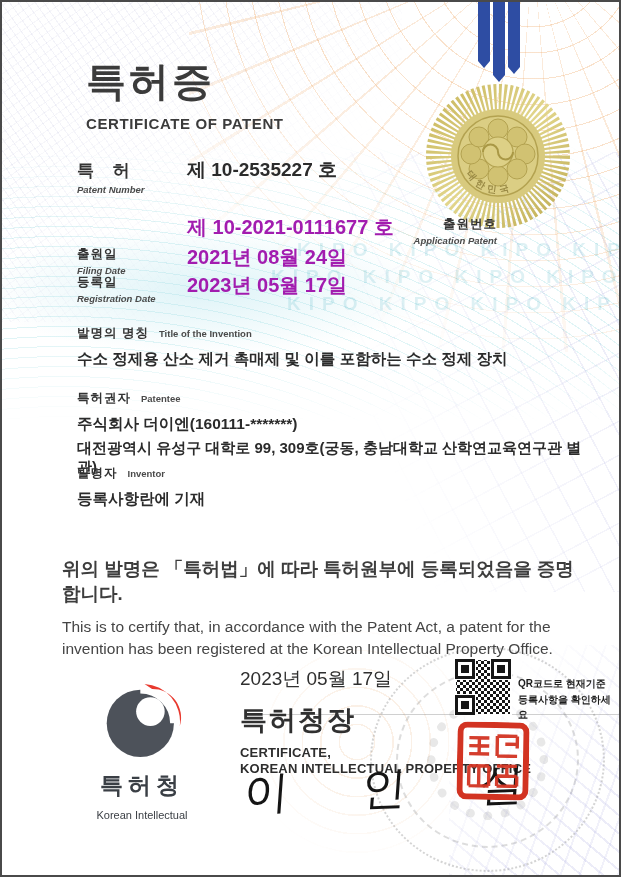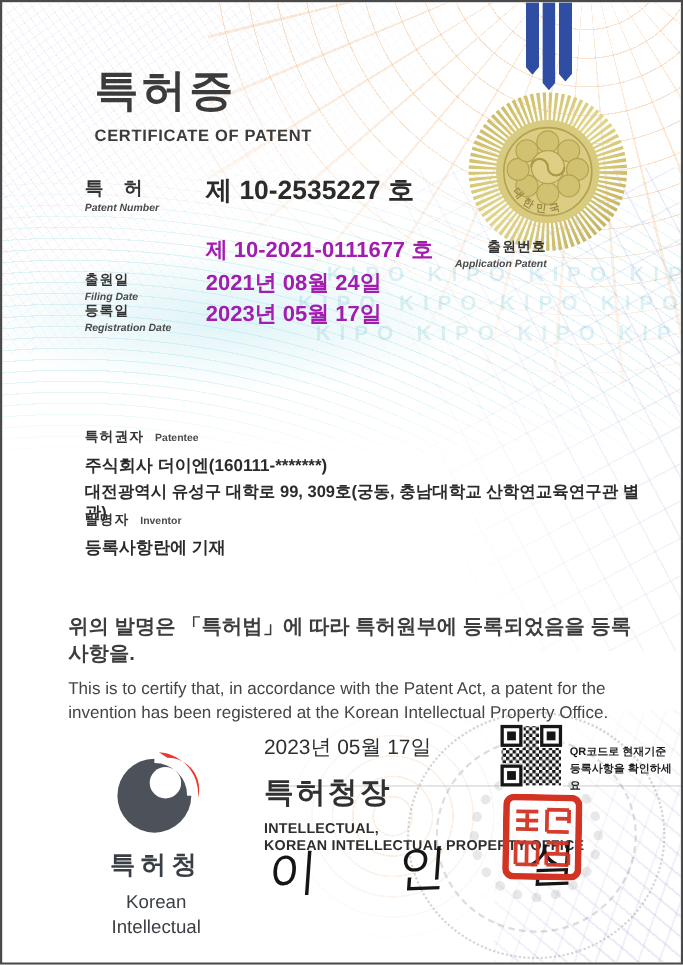--- a/index.html
+++ b/index.html
@@ -93,21 +93,21 @@
   
   .abs { position:absolute; z-index:4; }
   .title-kr { font-size:40px; font-weight:bold; color:#3b3b3b; letter-spacing:3px; }
   .title-en { margin-top:6px; font-size:15px; font-weight:bold; color:#3b3b3b; letter-spacing:0.6px; }
 
   .row { position:absolute; left:75px; z-index:4; width:420px; }
   .lbl-kr-lg { font-size:17px; font-weight:bold; color:#333; letter-spacing:7px; }
   .lbl-kr    { font-size:12.5px; font-weight:bold; color:#333; letter-spacing:1px; }
   .lbl-en    { font-size:9.5px; font-weight:bold; color:#4a4a4a; margin-top:2px;font-style:italic; }
   .lbl-en-inline { font-size:9.5px; font-weight:bold; color:#4a4a4a; margin-left:10px; }
-  .val-lg { position:absolute; left:110px; top:-2px; font-size:24px; font-weight:bold; color:#2b2b2b; }
+  .val-lg { position:absolute; left:110px; top:-2px; font-size:19px; font-weight:bold; color:#2b2b2b; }
   .val    { position:absolute; left:110px; top:-2px; font-size:20px; font-weight:bold; color:#a21caf; }
   .block-val { font-size:15.5px; font-weight:bold; color:#2b2b2b; margin-top:7px; }
   .block-val2 { font-size:15px; font-weight:bold; color:#2b2b2b; margin-top:4px; }
 
   .statement { left:60px; top:554px; width:512px; }
   .statement-kr { font-size:18.5px; font-weight:bold; color:#3d3d3d; }
   .statement-en { margin-top:10px; font-size:15.5px; font-weight:normal; color:#454545; line-height:1.45; }
 
   .issue-date { left:238px; top:664px; font-size:19px; color:#2f2f2f; }
   .qr-box { left:452px; top:656px; width:58px; height:58px; z-index:4; }
@@ -116,21 +116,21 @@
   .signer { left:238px; top:700px; }
   .signer-kr { font-size:27px; font-weight:bold; color:#303030; letter-spacing:2px; }
   .signer-en { font-size:13px; font-weight:bold; color:#2e2e2e; margin-top:7px; letter-spacing:0.2px; }
   .signer-en2 { font-size:13px; font-weight:bold; color:#2e2e2e; margin-top:1px; letter-spacing:0.2px; }
   .signature { left:242px; top:756px; z-index:5; font-size:45px; color:#151515;
     letter-spacing:30px; transform:rotate(-2deg) skewX(-6deg); white-space:nowrap; }
   .red-seal { left:455px; top:720px; width:72px; height:78px; z-index:5; transform:rotate(1deg); }
 
   .logo-block { left:73px; top:676px; width:134px; text-align:center; }
   .logo-kr { font-size:23px; font-weight:bold; color:#3a3f45; letter-spacing:5px; margin-top:4px; }
-  .logo-en { font-size:17px; color:#3c4046; margin-top:7px; line-height:1.35; font-weight:500; }
+  .logo-en { font-size:11px; color:#3c4046; margin-top:7px; line-height:1.35; font-weight:500; }
 </style>
 </head>
 <body>
 
 <div id="page">
 
   <div class="bg bg-mesh-left"></div>
   <div class="bg bg-orange-grid"></div>
   <div class="bg bg-teal-arcs"></div>
   <div class="bg bg-aqua-band"></div>
@@ -204,38 +204,44 @@
     <div class="lbl-en">Filing Date</div>
     <div class="val">2021년 08월 24일</div>
   </div>
 
   <div class="row" style="top:272px;">
     <div class="lbl-kr">등록일</div>
     <div class="lbl-en">Registration Date</div>
     <div class="val">2023년 05월 17일</div>
   </div>
 
+  <div class="row" style="top:321px; width:500px;">
+    <div>
+      <span class="lbl-kr">발명의 명칭</span><span class="lbl-en-inline">Title of the Invention</span>
+    </div>
+    <div class="block-val">수소 정제용 산소 제거 촉매제 및 이를 포함하는 수소 정제 장치</div>
+  </div>
 
   <div class="row" style="top:386px; width:510px;">
     <div>
       <span class="lbl-kr">특허권자</span><span class="lbl-en-inline">Patentee</span>
     </div>
     <div class="block-val">주식회사 더이엔(160111-*******)</div>
     <div class="block-val2">대전광역시 유성구 대학로 99, 309호(궁동, 충남대학교 산학연교육연구관 별관)</div>
   </div>
 
   <div class="row" style="top:461px; width:400px;">
     <div>
       <span class="lbl-kr">발명자</span><span class="lbl-en-inline">Inventor</span>
     </div>
     <div class="block-val">등록사항란에 기재</div>
   </div>
 
   <div class="abs statement">
-    <div class="statement-kr">위의 발명은 「특허법」에 따라 특허원부에 등록되었음을 등록사항을.</div>
+    <div class="statement-kr">위의 발명은 「특허법」에 따라 특허원부에 등록되었음을 증명합니다.</div>
     <div class="statement-en">This is to certify that, in accordance with the Patent Act, a patent for the invention has been registered at the Korean Intellectual Property Office.</div>
   </div>
 
   <div class="abs issue-date">2023년 05월 17일</div>
 
   <div class="abs qr-box">
     <svg width="58" height="58" viewBox="0 0 58 58">
       <defs>
         <pattern id="qrm" width="6" height="6" patternUnits="userSpaceOnUse">
           <rect width="3" height="3" fill="#161616"></rect>
@@ -258,21 +264,21 @@
       <rect x="7" y="43" width="8" height="8" fill="#161616"></rect>
     </svg>
   </div>
   <div class="abs qr-note">
     <div>QR코드로 현재기준</div>
     <div>등록사항을 확인하세요</div>
   </div>
 
   <div class="abs signer">
     <div class="signer-kr">특허청장</div>
-    <div class="signer-en">INTELLECTUAL,</div>
+    <div class="signer-en">CERTIFICATE,</div>
     <div class="signer-en2">KOREAN INTELLECTUAL PROPERTY OFFICE</div>
   </div>
 
   <div class="abs signature">이 인 실</div>
 
   <div class="abs red-seal">
     <svg width="72" height="78" viewBox="0 0 72 78">
       <rect x="3" y="3" width="66" height="72" rx="7" fill="none" stroke="#d23322" stroke-width="6"></rect>
       <g stroke="#d23322" stroke-width="3.4" fill="none" opacity="0.95">
         <path d="M12 16 h20 M12 24 h20 M22 16 v16 M12 32 h20"></path>

